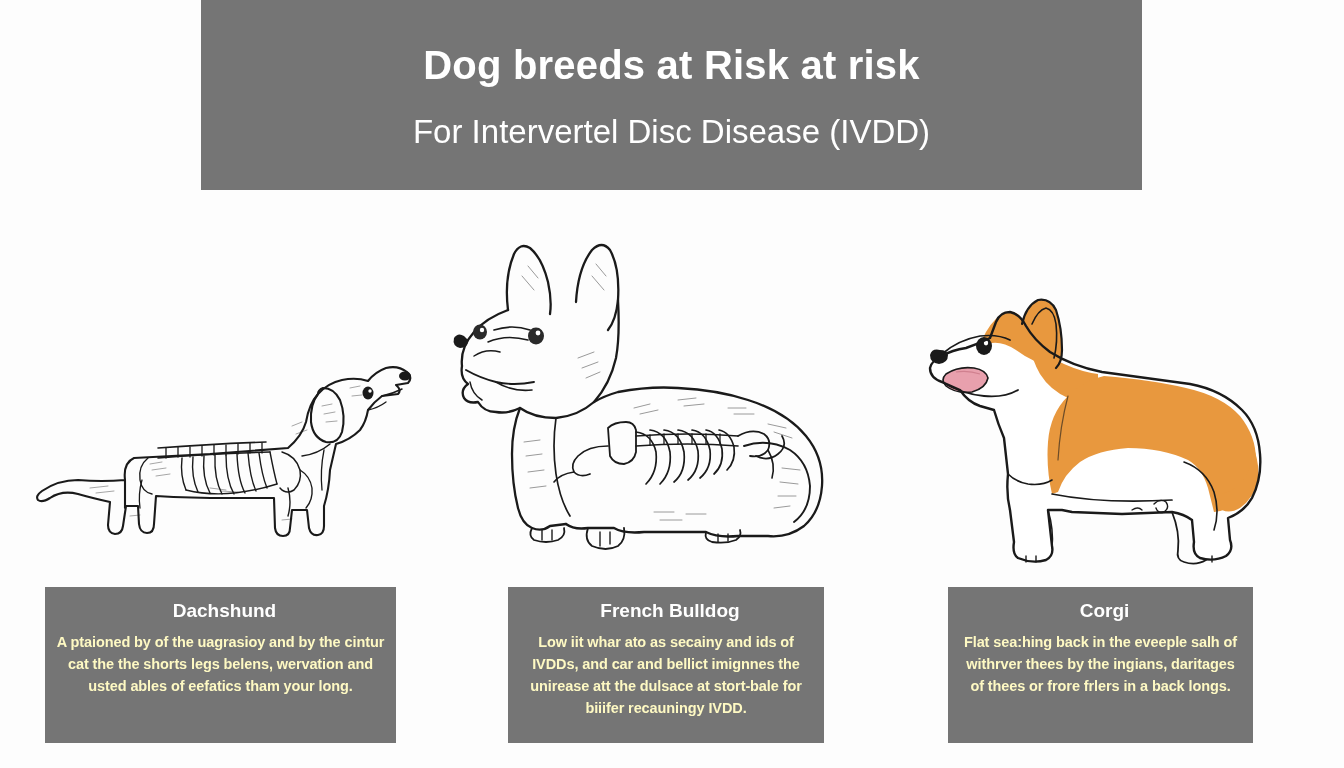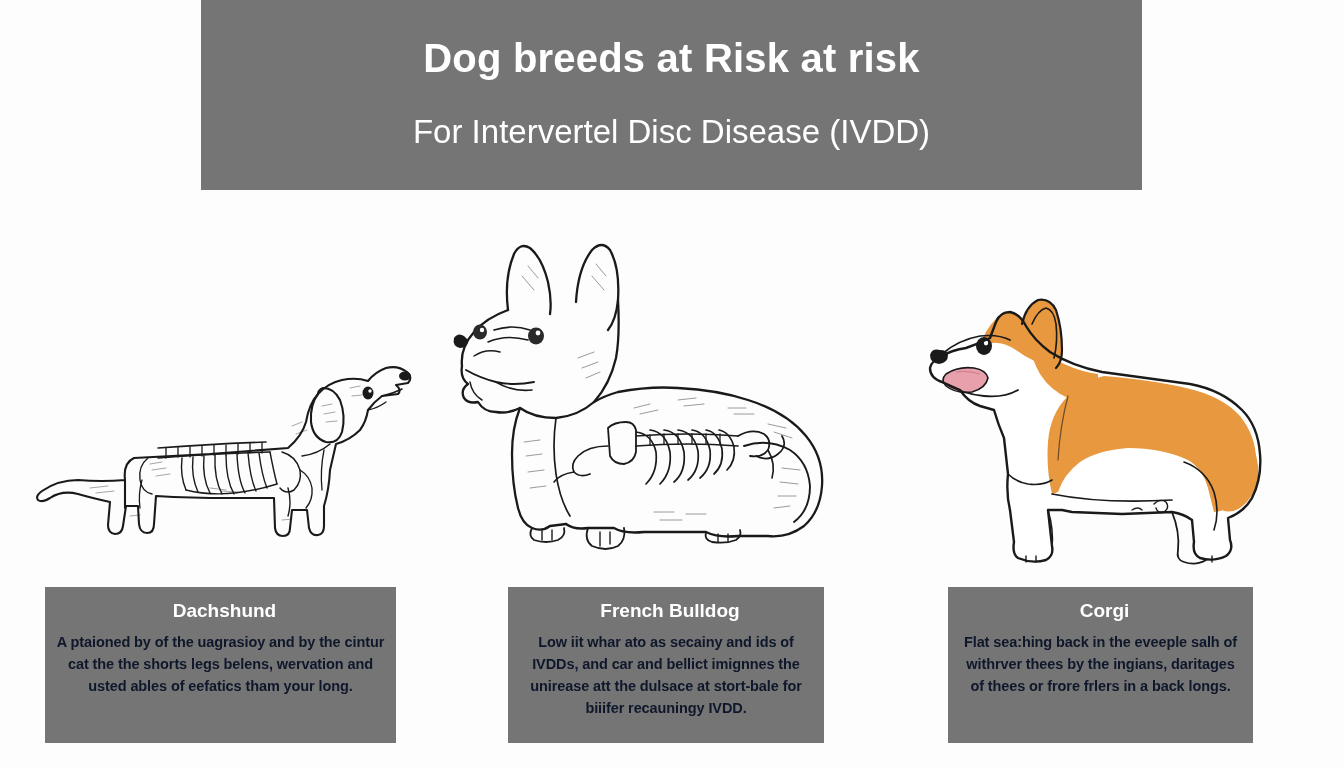--- a/index.html
+++ b/index.html
@@ -47,21 +47,21 @@
     text-align: center;
     margin: 0 0 26px 0;
     white-space: nowrap;
   }
   .title-sub {
     color: #ffffff;
     font-size: 33px;
     font-weight: normal;
     line-height: 1.0;
     text-align: center;
-    margin: 11px;
+    margin: 4px;
     white-space: nowrap;
   }
 
   
   .dog-slot {
     position: absolute;
   }
   .dog-slot svg { display: block; width: 100%; height: 100%; }
 
   #dog-dachshund { left: 30px;  top: 330px; width: 390px; height: 235px; }
@@ -84,21 +84,21 @@
 
   .caption-title {
     color: #ffffff;
     font-size: 19px;
     font-weight: bold;
     line-height: 1.1;
     margin: 0 0 9px 8px;
     text-align: center;
   }
   .caption-body {
-    color: #0f172a;
+    color: #fef9c3;
     font-size: 14.5px;
     font-weight: bold;
     line-height: 1.52;
     text-align: center;
     margin: 0;
     letter-spacing: -0.1px;
   }
 </style>
 </head>
 <body>

